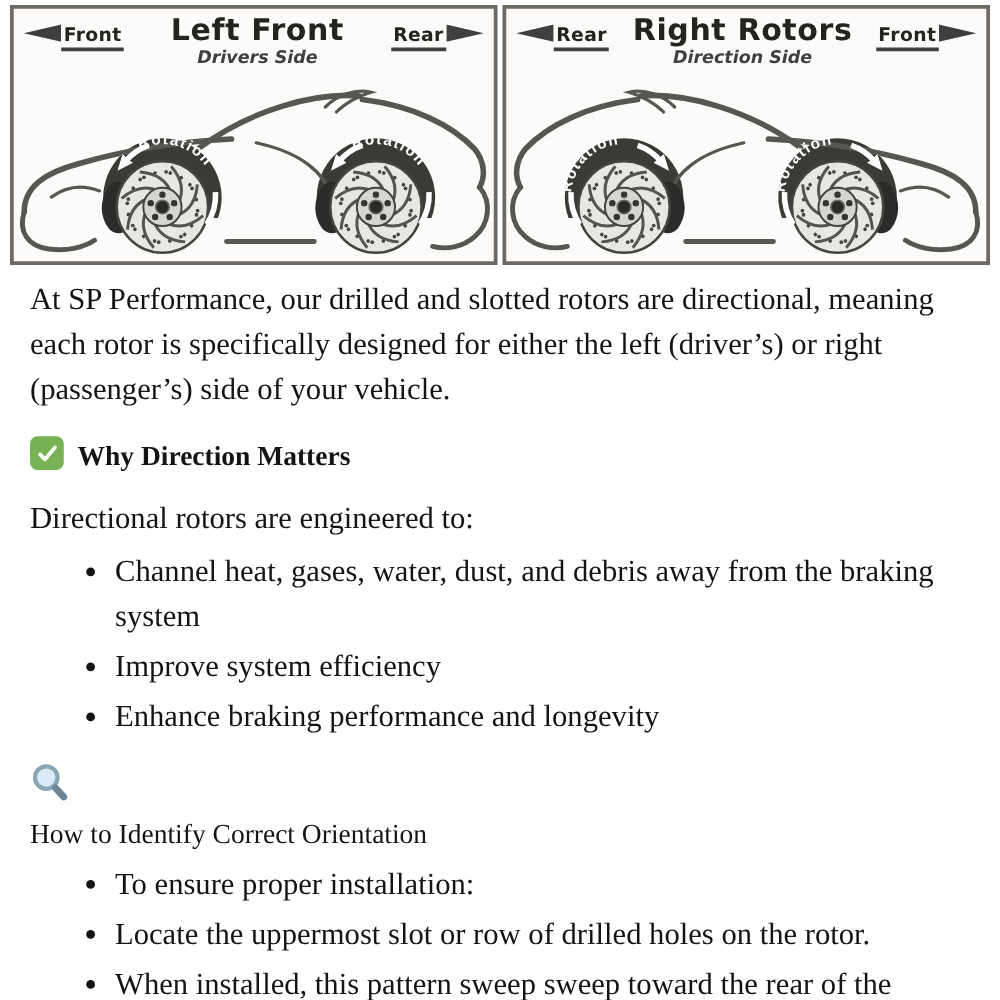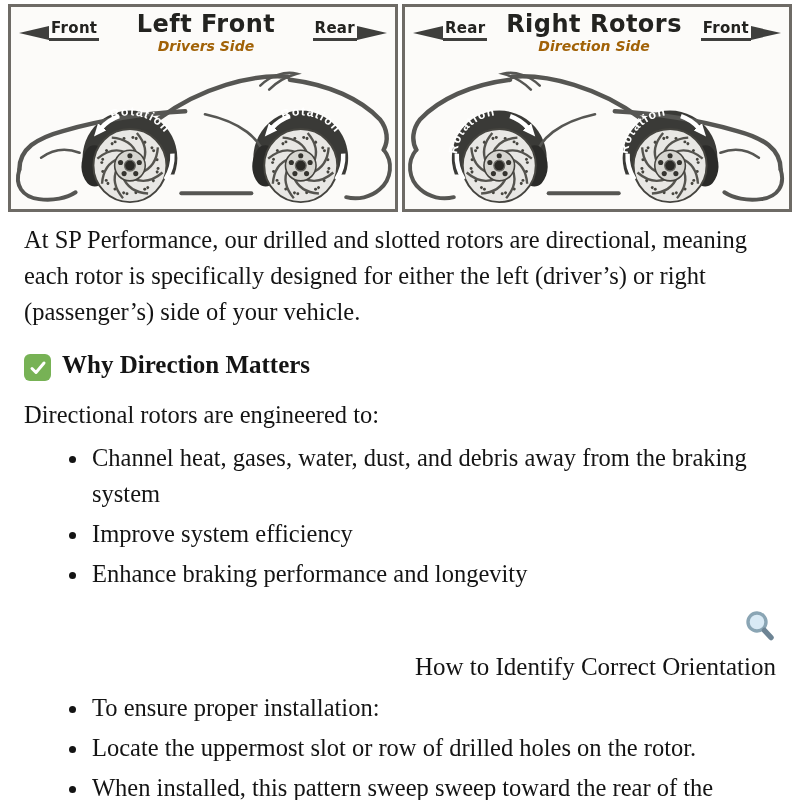--- a/index.html
+++ b/index.html
@@ -5,32 +5,32 @@
   html,body{margin:0;padding:0;background:#ffffff;}
   body{width:800px;height:800px;font-family:"Liberation Serif",serif;color:#141414;position:relative;overflow:hidden;}
 
   
   .panels{display:flex;gap:4px;padding:4px 8px 0 8px;}
   .panel{flex:1;border:3px solid #6e6b66;background:#fcfbf9;height:208px;box-sizing:border-box;overflow:hidden;}
   .panel-head{display:flex;align-items:flex-start;padding:5px 8px 0 8px;height:48px;box-sizing:border-box;
               font-family:"DejaVu Sans","Liberation Sans",sans-serif;color:#232320;}
   .titles{flex:1;text-align:center;line-height:1;}
   .panel-title{font-size:24px;font-weight:bold;letter-spacing:0.5px;}
-  .panel-sub{font-size:14px;font-weight:bold;font-style:italic;margin-top:3px;color:#a16207;}
-  .dir{display:flex;align-items:center;margin-top:7px;}
+  .panel-sub{font-size:14px;font-weight:bold;font-style:italic;margin-top:3px;color:#404040;}
+  .dir{display:flex;align-items:flex-start;margin-top:7px;}
   .dir-text{font-size:15px;font-weight:bold;border-bottom:3.5px solid #3f3f3d;padding:0 2px 1px 2px;letter-spacing:0.3px;}
   .ah{width:30px;height:15px;background:#3f3f3d;margin-bottom:-6px;}
   .ah-left{clip-path:polygon(0 50%,100% 4%,100% 96%);}
   .ah-right{clip-path:polygon(100% 50%,0 4%,0 96%);}
   .car-svg{display:block;width:100%;height:156px;}
 
   
   .content{padding:0 24px;font-size:24.5px;line-height:36px;}
   .intro{margin:10px 0 0 0;max-width:730px;}
-  .heading{display:flex;align-items:flex-end;gap:11px;font-size:25px;margin:19px 0 0 0;font-weight:bold;line-height:32px;}
+  .heading{display:flex;align-items:flex-start;gap:11px;font-size:22px;margin:19px 0 0 0;font-weight:bold;line-height:32px;}
   .heading--regular{font-weight:normal;gap:8px;margin-top:17px;flex-direction:column;}
   .lead{margin:16px 0 0 0;}
   ul.blist{margin:7px 0 0 0;padding-left:62px;}
   ul.blist li{margin:4px;padding-left:2px;}
   ul.blist li .wrapcap{display:block;max-width:660px;}
 
   .check-emoji{width:27px;height:27px;border-radius:6px;background:#77b255;display:inline-flex;
                align-items:center;justify-content:center;flex:0 0 auto;}
   .check-emoji svg{display:block;}
   .mag-emoji{width:32px;height:34px;display:inline-flex;align-items:center;justify-content:center;flex:0 0 auto;}

